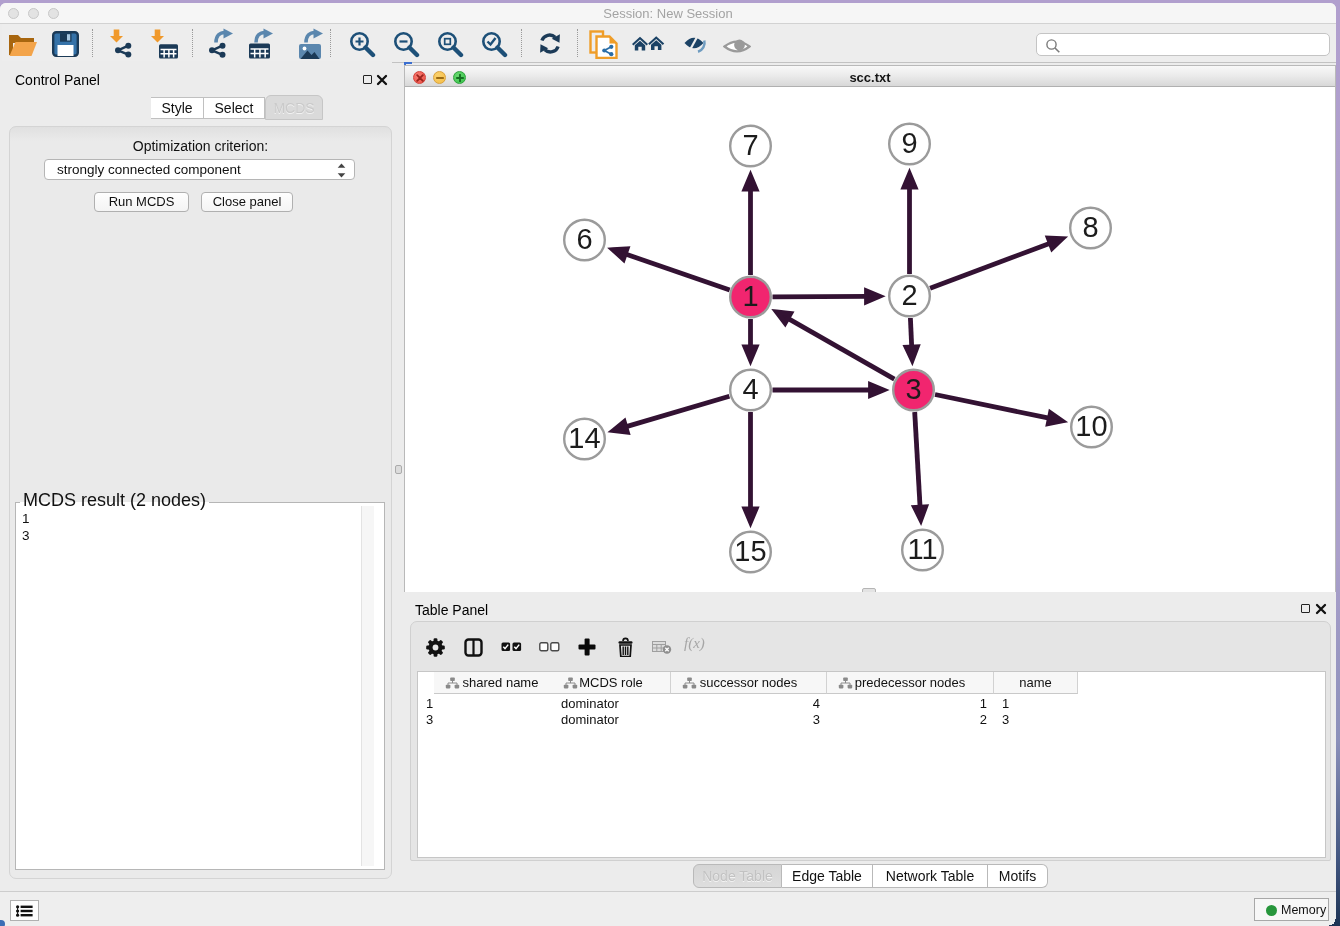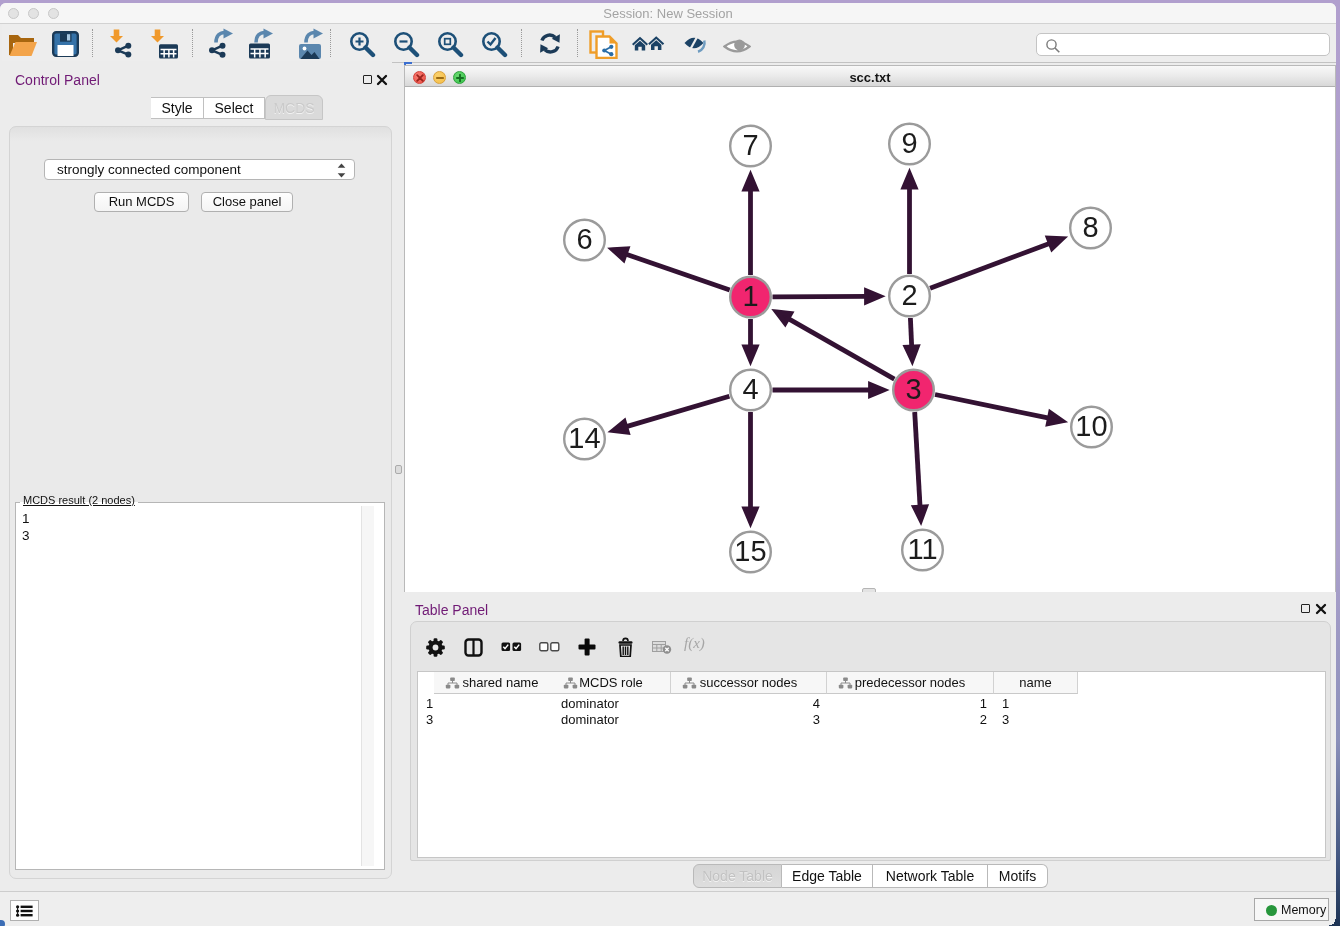--- a/index.html
+++ b/index.html
@@ -18,21 +18,21 @@
   font-size:13px; color:#a3a3a3; }
 
 #toolbar { position:absolute; left:0; top:22px; width:100%; height:39px;
   background:#ededed; border-bottom:1px solid #c2c2c2; }
 .tsep { position:absolute; top:5px; height:28px; width:0;
   border-left:1px dotted #9a9a9a; }
 #searchbox { position:absolute; left:1034px; top:9px; width:294px; height:23px;
   background:#fff; border:1px solid #c4c4c4; border-radius:5px; }
 
 #cpanel { position:absolute; left:0; top:61px; width:392px; height:827px; background:#ececec; }
-.panel-title { font-size:14px; color:#701a75; }
+.panel-title { font-size:14px; color:#000000; }
 .tab { position:absolute; top:0; height:22px; background:#fff; border:1px solid #c0c0c0;
   border-left:none; text-align:center; font-size:14px; color:#111; line-height:20px; }
 #recessed { position:absolute; left:9px; top:65px; width:383px; height:753px;
   border:1px solid #d4d4d4; border-radius:7px;
   background:linear-gradient(180deg,#e0e0e0 0,#eaeaea 14px); }
 .btn { position:absolute; top:131px; height:20px; background:linear-gradient(#fefefe,#f4f4f4);
   border:1px solid #b0b0b0; border-radius:4px; font-size:13px; color:#111;
   text-align:center; line-height:18px; }
 
 #netwin { position:absolute; left:404px; top:65px; width:932px; height:527px;
@@ -195,33 +195,34 @@
       <path d="M2 2 L10 10 M10 2 L2 10" stroke="#111" stroke-width="2.3" stroke-linecap="round"></path>
     </svg>
 
   <div class="tab" style="left:82px;width:69px;border-left:1px solid #c0c0c0;top:36px;margin-top:44px;">Network</div>
   <div class="tab" style="left:151px;width:53px;top:36px;">Style</div>
   <div class="tab" style="left:204px;width:61px;top:36px;">Select</div>
   <div class="tab" style="left:265px;width:58px;top:34px;height:25px;background:#dadada;color:#cacaca;
        border:1px solid #c6c6c6;border-radius:6px 6px 0 0;text-shadow:0 1px 0 #f2f2f2;line-height:24px;">MCDS</div>
 
   <div id="recessed"></div>
+  <div class="abs" style="left:9px;top:77px;width:383px;text-align:center;font-size:14px;color:#111;">Optimization criterion:</div>
   <div class="abs" style="left:44px;top:98px;width:311px;height:21px;background:#fff;border:1px solid #b5b5b5;border-radius:4px;">
      <div style="position:absolute;left:12px;top:2px;font-size:13.5px;color:#111;">strongly connected component</div>
      <svg style="position:absolute;right:7px;top:3px;" width="11" height="15" viewBox="0 0 11 15">
        <path d="M5.5 0.5 L9.3 4.8 H1.7 Z" fill="#444"></path>
         <path d="M5.5 14.5 L1.7 10.2 H9.3 Z" fill="#444"></path>
       </svg>
   </div>
   <div class="btn" style="left:94px;width:95px;">Run MCDS</div>
   <div class="btn" style="left:201px;width:92px;">Close panel</div>
 
   <div class="abs" style="left:15px;top:441px;width:370px;height:368px;background:#fff;border:1px solid #b6b6b6;"></div>
-  <div class="abs" style="left:20px;top:432px;padding:0 3px;font-size:11px;color:#111;line-height:15px;
-       background:linear-gradient(180deg, #e9e9e9 0%, #e9e9e9 60%, #ffffff 60%, #ffffff 100%);text-decoration:underline;">MCDS result (2 nodes)</div>
+  <div class="abs" style="left:20px;top:432px;padding:0 3px;font-size:18px;color:#111;line-height:15px;
+       background:linear-gradient(180deg, #e9e9e9 0%, #e9e9e9 60%, #ffffff 60%, #ffffff 100%);">MCDS result (2 nodes)</div>
   <div class="abs" style="left:361px;top:445px;width:13px;height:360px;background:#f6f6f6;border-left:1px solid #e3e3e3;"></div>
   <div class="abs" style="left:22px;top:450px;font-size:13.5px;color:#111;line-height:16.5px;">1<br>3</div>
 </div>
 
 <div class="abs" style="left:395px;top:465px;width:7px;height:9px;background:#dcdcdc;border:1px solid #ababab;border-radius:2px;"></div>
 
 <div class="abs" style="left:404px;top:62px;width:8px;height:2px;background:#3b6fd0;"></div>
 <div class="abs" style="left:404px;top:62px;width:2px;height:6px;background:#3b6fd0;"></div>
 <div id="netwin">
   <div id="nettitle">

